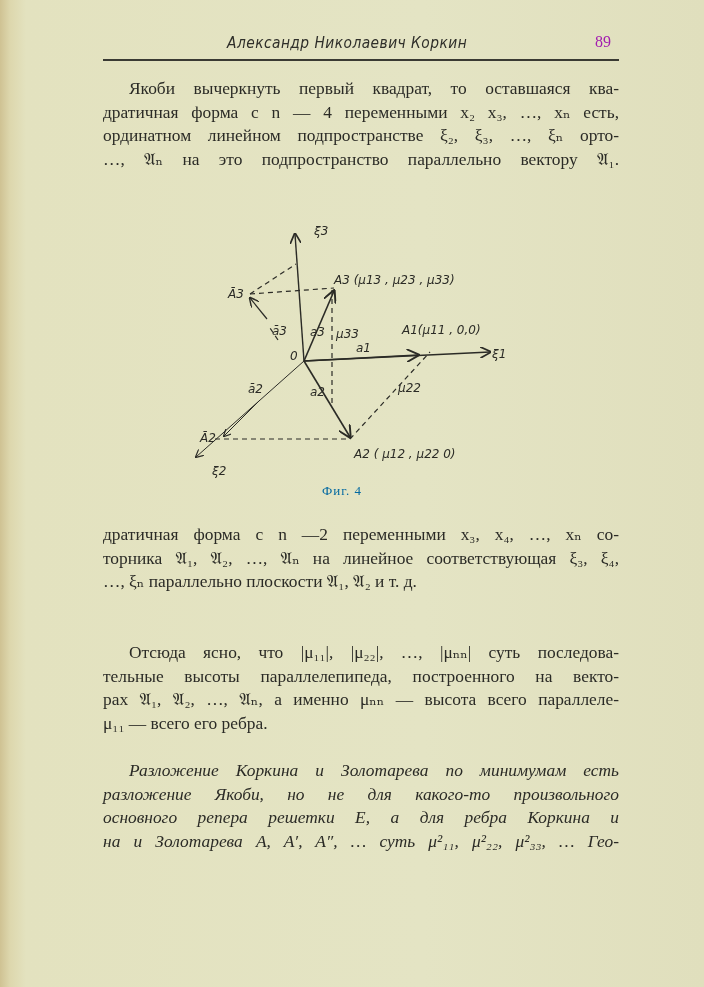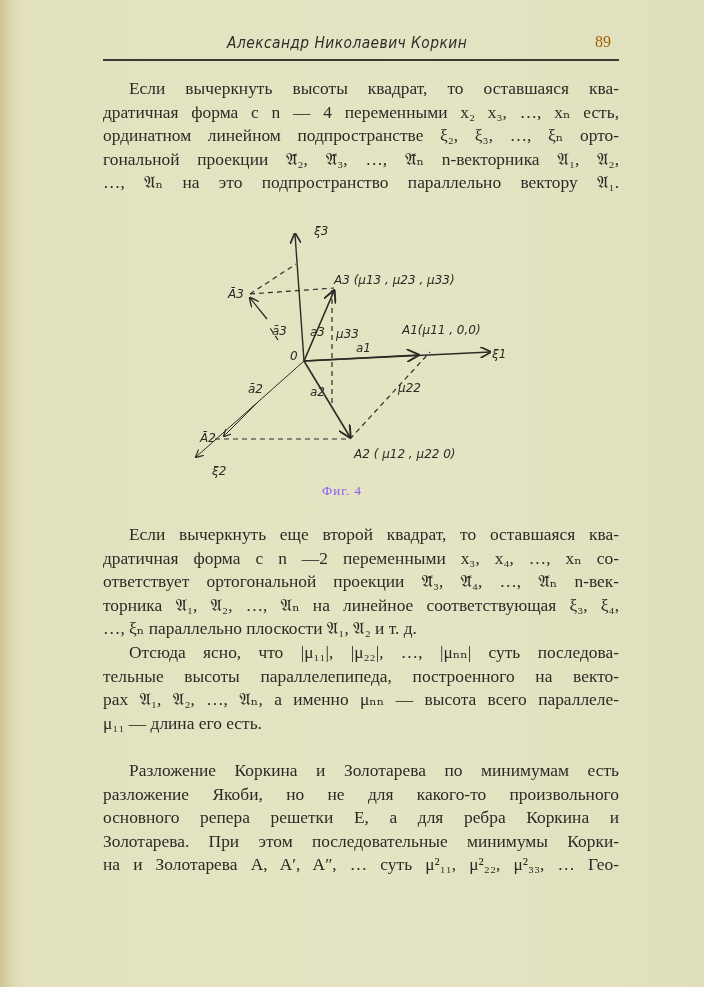--- a/index.html
+++ b/index.html
@@ -12,53 +12,52 @@
   }
   .header {
     position:absolute; left:103px; top:28px; width:516px; height:30px;
   }
   .running-title {
     position:absolute; left:124px; top:6px;
     font-style:italic; font-size:15px; letter-spacing:0.5px; color:#2f2f2a;
     font-family: "DejaVu Sans", sans-serif; transform: scaleX(0.92); transform-origin:left;
   }
   .page-number {
-    position:absolute; right:8px; top:5px; font-size:16px; color:#a16207;
+    position:absolute; right:8px; top:5px; font-size:16px; color:#a21caf;
   }
   .rule {
     position:absolute; left:0; top:31px; width:516px; height:2px; background:#3a3a33;
   }
   .para {
     position:absolute; left:103px; width:516px;
     font-size:17.4px; line-height:23.6px; text-align:justify;
     color:#2b2b26;
   }
   .line { display:block; text-align:justify; text-align-last:justify; white-space:nowrap; height:23.6px; }
   .line.last { text-align-last:left; }
   .indent { padding-left:26px; }
   .figure { position:absolute; left:190px; top:220px; width:330px; height:260px; }
   .fig-caption {
-    position:absolute; left:322px; top:483px; font-size:13px; letter-spacing:1px; color:#8b5cf6;
+    position:absolute; left:322px; top:483px; font-size:13px; letter-spacing:1px; color:#0369a1;
   }
   .fig-label { font-family:"DejaVu Sans", sans-serif; font-style:italic; font-size:12px; fill:#2b2b26; }
 </style>
 </head>
 <body>
 
 <div class="header">
   <span class="running-title">Александр Николаевич Коркин</span>
   <span class="page-number">89</span>
   <div class="rule"></div>
 </div>
 
 <div class="para" style="top:77px;">
-  <span class="line indent">Если вычеркнуть высоты квадрат, то оставшаяся ква-</span>
+  <span class="line indent">Якоби вычеркнуть первый квадрат, то оставшаяся ква-</span>
   <span class="line">дратичная форма с n — 4 переменными x₂ x₃, …, xₙ есть,</span>
   <span class="line">ординатном линейном подпространстве ξ₂, ξ₃, …, ξₙ орто-</span>
-  <span class="line">гональной проекции 𝔄̄₂, 𝔄̄₃, …, 𝔄̄ₙ n-векторника 𝔄₁, 𝔄₂,</span>
   <span class="line">…, 𝔄ₙ на это подпространство параллельно вектору 𝔄₁.</span>
 </div>
 
 <div class="figure">
   <svg width="330" height="260" viewBox="0 0 330 260">
     <defs>
       <marker id="ah" markerWidth="8" markerHeight="8" refX="7" refY="4" orient="auto">
         <path d="M0,0 L8,4 L0,8" fill="none" stroke="#2b2b26" stroke-width="1.2"></path>
       </marker>
     </defs>
@@ -102,33 +101,30 @@
     <text class="fig-label" x="146" y="118">μ33</text>
     <text class="fig-label" x="166" y="132">a1</text>
     <text class="fig-label" x="58" y="173">ā2</text>
     <text class="fig-label" x="120" y="176">a2</text>
     <text class="fig-label" x="208" y="172">μ22</text>
   </svg>
 </div>
 <div class="fig-caption">Фиг. 4</div>
 
 <div class="para" style="top:523px;">
-  <span class="line indent">Если вычеркнуть еще второй квадрат, то оставшаяся ква-</span>
   <span class="line">дратичная форма с n —2 переменными x₃, x₄, …, xₙ со-</span>
-  <span class="line">ответствует ортогональной проекции 𝔄̄₃, 𝔄̄₄, …, 𝔄̄ₙ n-век-</span>
   <span class="line">торника 𝔄₁, 𝔄₂, …, 𝔄ₙ на линейное соответствующая ξ₃, ξ₄,</span>
   <span class="line last">…, ξₙ параллельно плоскости 𝔄₁, 𝔄₂ и т. д.</span>
 </div>
 
 <div class="para" style="top:641px;">
   <span class="line indent">Отсюда ясно, что |μ₁₁|, |μ₂₂|, …, |μₙₙ| суть последова-</span>
   <span class="line">тельные высоты параллелепипеда, построенного на векто-</span>
   <span class="line">рах 𝔄₁, 𝔄₂, …, 𝔄ₙ, а именно μₙₙ — высота всего параллеле-</span>
-  <span class="line last">μ₁₁ — длина его есть.</span>
+  <span class="line last">μ₁₁ — всего его ребра.</span>
 </div>
 
-<div class="para" style="top:759px;">
+<div class="para" style="top:759px;font-style:italic;">
   <span class="line indent">Разложение Коркина и Золотарева по минимумам есть</span>
   <span class="line">разложение Якоби, но не для какого-то произвольного</span>
   <span class="line">основного репера решетки E, а для ребра Коркина и</span>
-  <span class="line">Золотарева. При этом последовательные минимумы Корки-</span>
   <span class="line">на и Золотарева A, A′, A″, … суть μ²₁₁, μ²₂₂, μ²₃₃, … Гео-</span>
 </div>
 
 </body></html>

